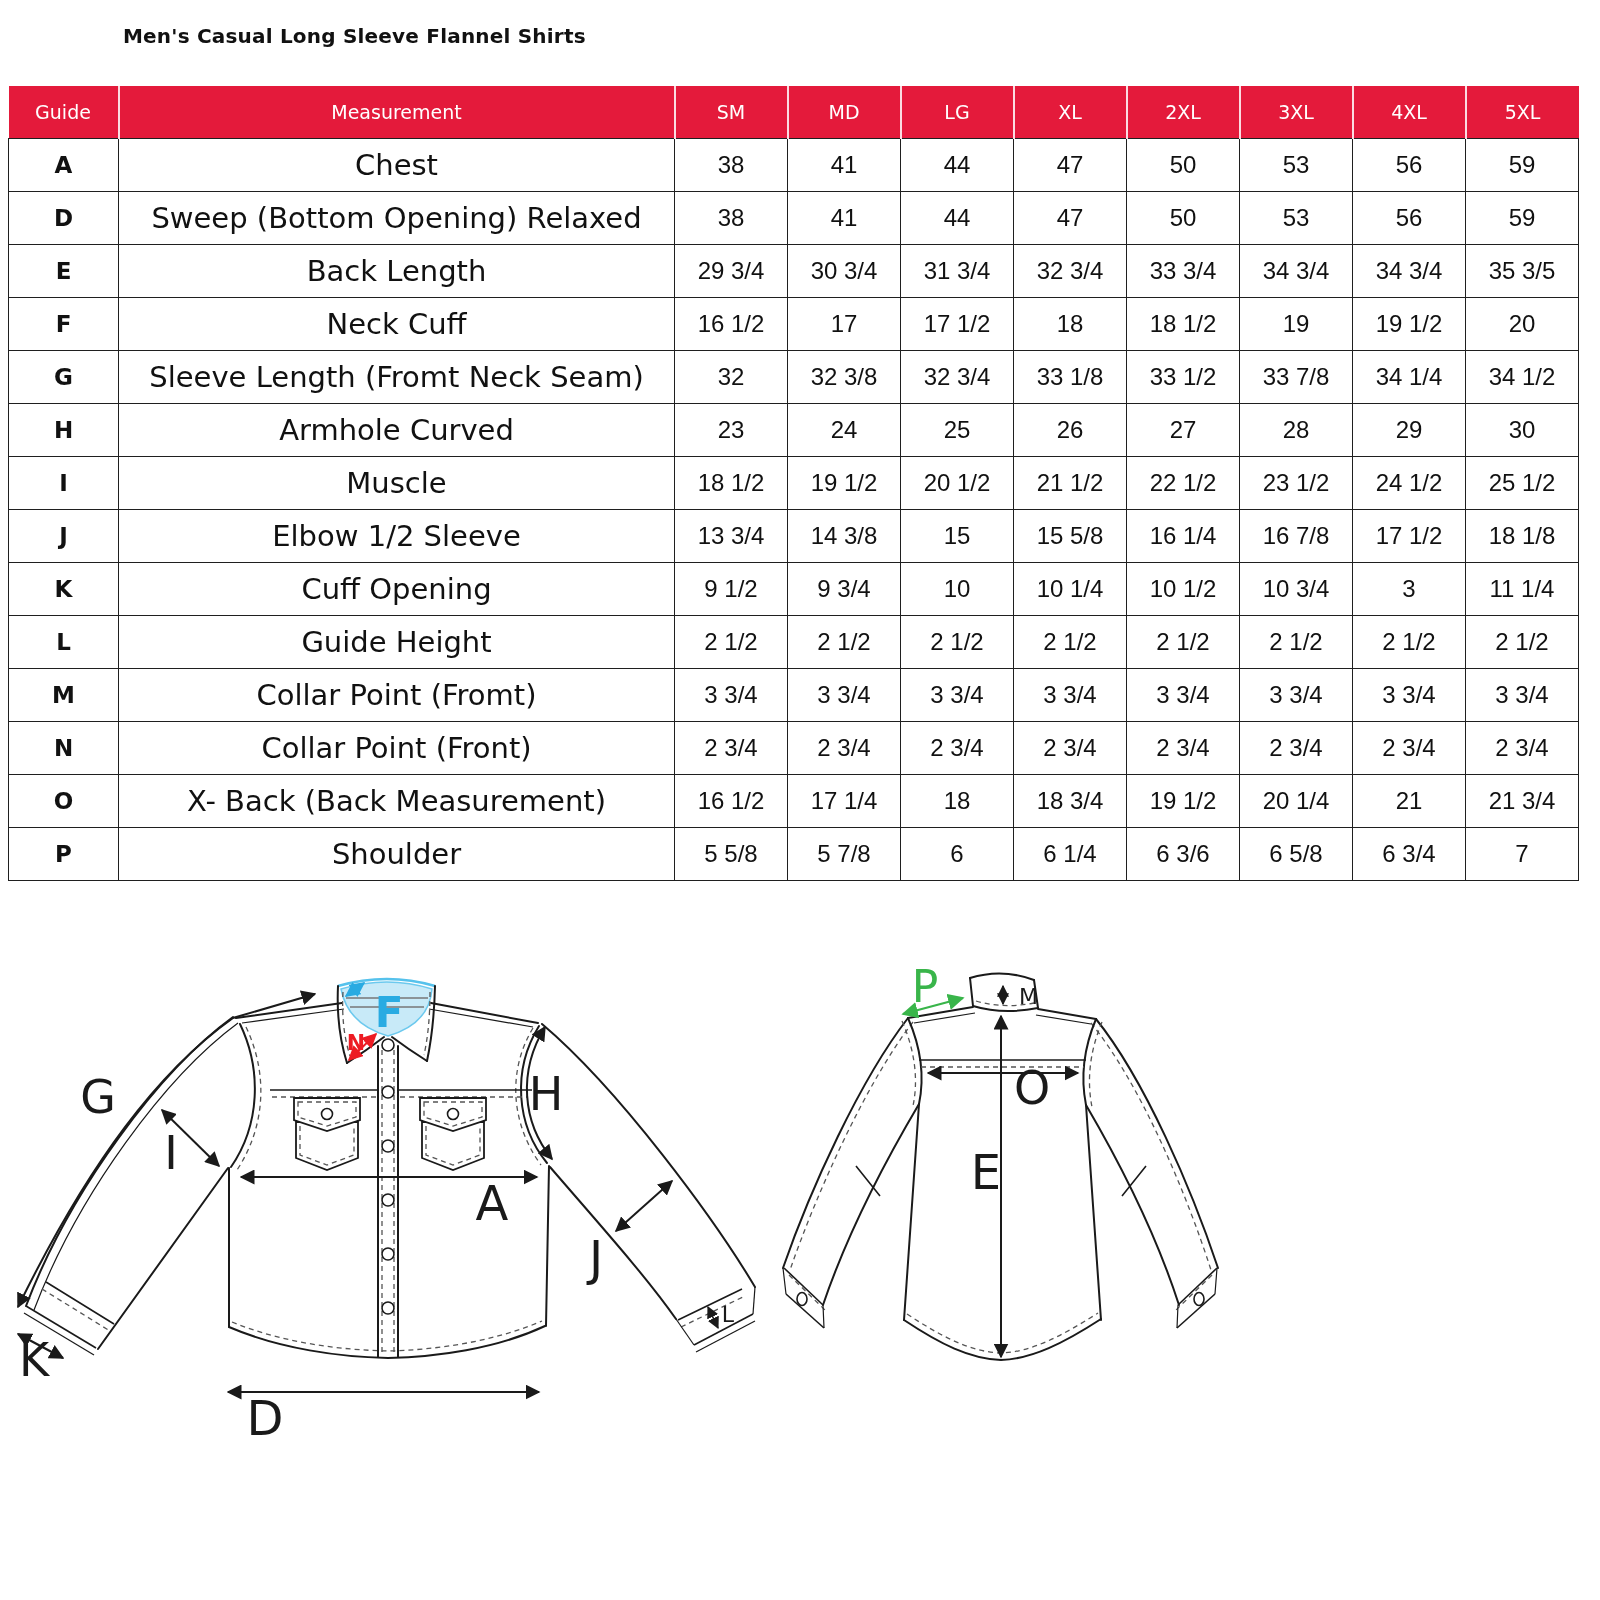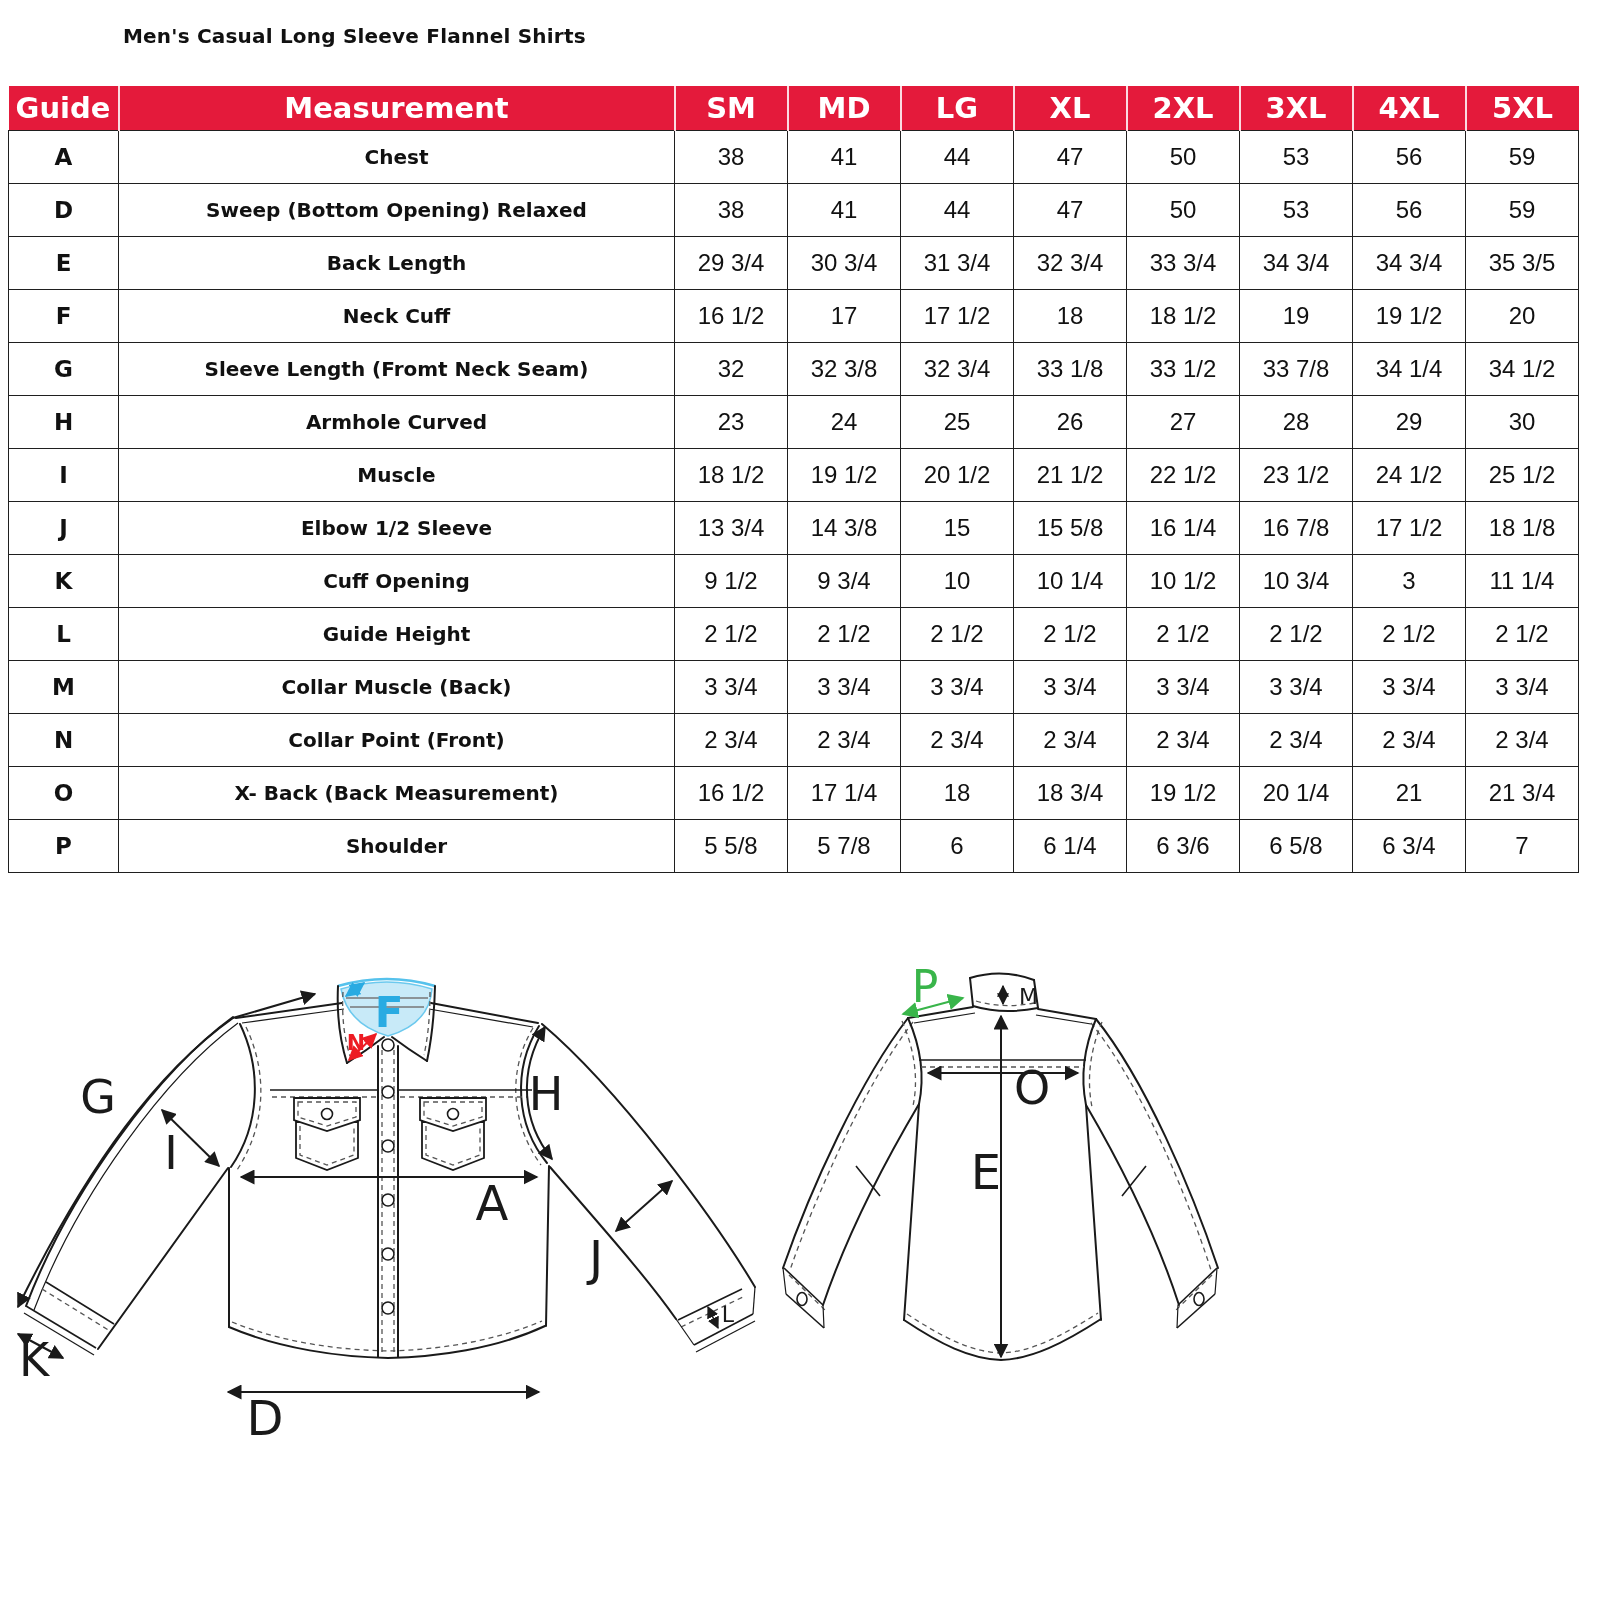--- a/index.html
+++ b/index.html
@@ -8,30 +8,30 @@
   }
   html,body{margin:0;padding:0;background:#fff;}
   body{width:1600px;height:1600px;position:relative;font-family:"DejaVu Sans",sans-serif;color:#111;}
   .title{position:absolute;left:123px;top:24px;font-size:20px;font-weight:bold;letter-spacing:.2px;}
   table.size-chart{position:absolute;left:8px;top:86px;width:1570px;border-collapse:collapse;table-layout:fixed;}
   table.size-chart col.c-guide{width:110px;}
   table.size-chart col.c-meas{width:556px;}
   table.size-chart col.c-size{width:113px;}
   table.size-chart thead th{
     background:var(--header-bg);color:var(--header-text);
-    font-size:29px;font-weight:bold;height:44px;padding:0;text-align:center;
+    font-size:19px;font-weight:normal;height:52px;padding:0;text-align:center;
     border:none;border-left:2px solid rgba(255,255,255,.85);
   }
   table.size-chart thead th:first-child{border-left:none;}
   table.size-chart tbody td{
     border:1px solid #1f1f1f;height:52px;padding:0;text-align:center;vertical-align:middle;
     background:#fff;
   }
   td.guide-cell{font-weight:bold;font-size:23px;}
-  td.name-cell{font-weight:bold;font-size:20px;margin-top:40px;}
+  td.name-cell{font-weight:normal;font-size:29px;margin-top:40px;}
   td.value-cell{font-family:"Liberation Sans",sans-serif;font-size:24px;}
   .diagram-wrap{position:absolute;left:0;top:930px;width:1600px;height:630px;}
   svg{display:block;}
   .ln{stroke:var(--line);stroke-width:2;fill:none;stroke-linecap:round;stroke-linejoin:round;}
   .ln-thin{stroke:var(--line);stroke-width:1.2;fill:none;}
   .ln-med{stroke:var(--line);stroke-width:1.6;fill:none;}
   .dash{stroke:#555;stroke-width:1.3;fill:none;stroke-dasharray:5 4;}
   .arrow{stroke:var(--line);stroke-width:2;fill:none;}
   .arrow-sm{stroke:var(--line);stroke-width:1.6;fill:none;}
   .arrow-red{stroke:var(--accent-red);stroke-width:2;fill:none;}
@@ -194,21 +194,21 @@
         <td class="value-cell">2 1/2</td>
         <td class="value-cell">2 1/2</td>
         <td class="value-cell">2 1/2</td>
         <td class="value-cell">2 1/2</td>
         <td class="value-cell">2 1/2</td>
         <td class="value-cell">2 1/2</td>
         <td class="value-cell">2 1/2</td>
       </tr>
       <tr>
         <td class="guide-cell">M</td>
-        <td class="name-cell">Collar Muscle (Back)</td>
+        <td class="name-cell">Collar Point (Fromt)</td>
         <td class="value-cell">3 3/4</td>
         <td class="value-cell">3 3/4</td>
         <td class="value-cell">3 3/4</td>
         <td class="value-cell">3 3/4</td>
         <td class="value-cell">3 3/4</td>
         <td class="value-cell">3 3/4</td>
         <td class="value-cell">3 3/4</td>
         <td class="value-cell">3 3/4</td>
       </tr>
       <tr>

